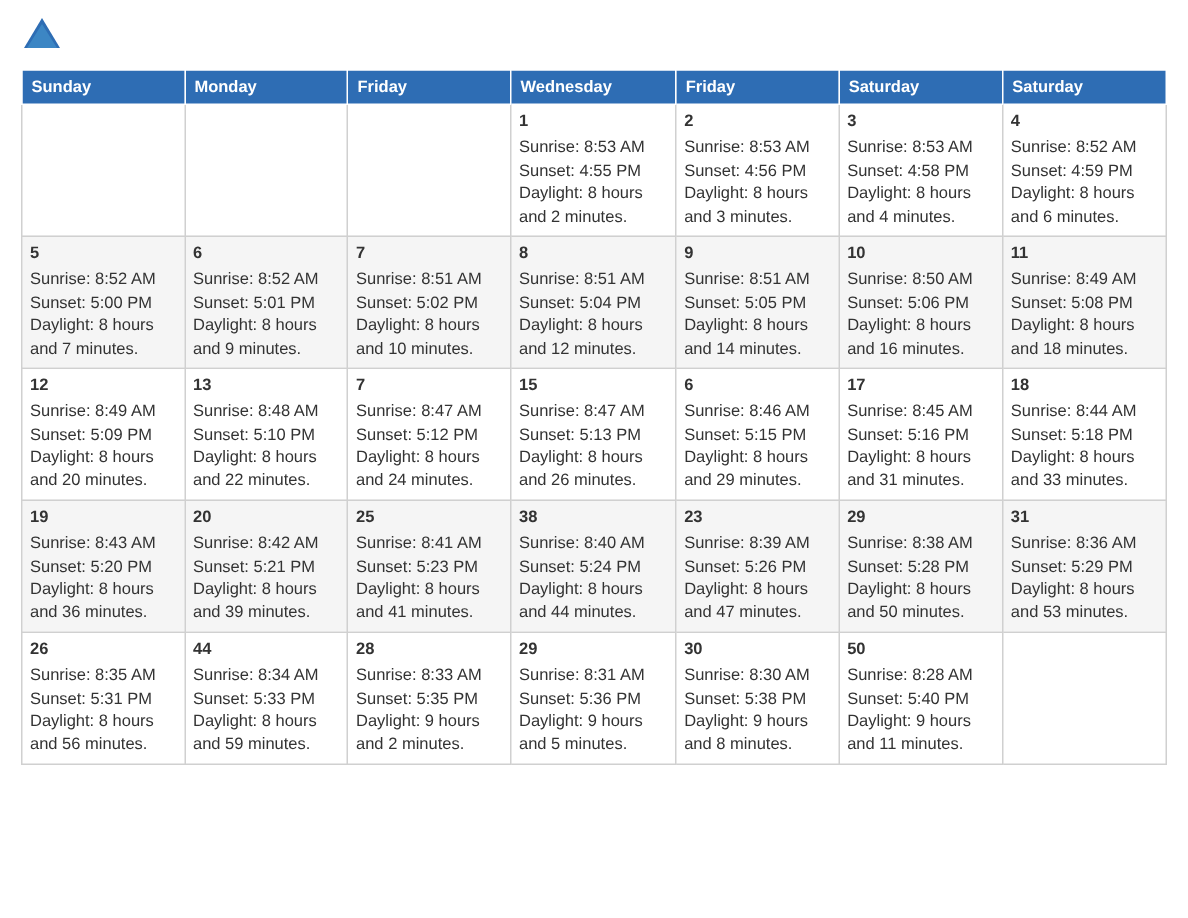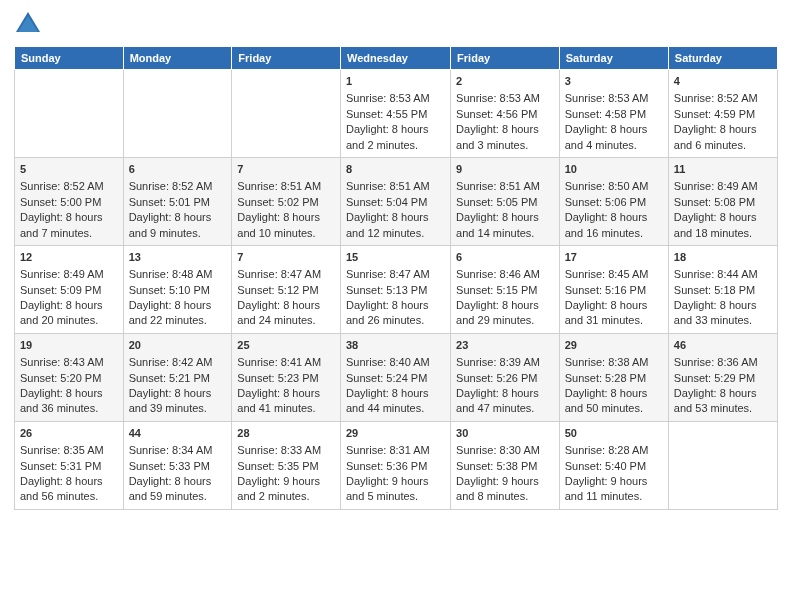--- a/index.html
+++ b/index.html
@@ -161,21 +161,21 @@
           <td><span class="day-num">17</span><span class="day-info">Sunrise: 8:45 AM<br>Sunset: 5:16 PM<br>Daylight: 8 hours and 31 minutes.</span></td>
           <td><span class="day-num">18</span><span class="day-info">Sunrise: 8:44 AM<br>Sunset: 5:18 PM<br>Daylight: 8 hours and 33 minutes.</span></td>
         </tr>
         <tr>
           <td><span class="day-num">19</span><span class="day-info">Sunrise: 8:43 AM<br>Sunset: 5:20 PM<br>Daylight: 8 hours and 36 minutes.</span></td>
           <td><span class="day-num">20</span><span class="day-info">Sunrise: 8:42 AM<br>Sunset: 5:21 PM<br>Daylight: 8 hours and 39 minutes.</span></td>
           <td><span class="day-num">25</span><span class="day-info">Sunrise: 8:41 AM<br>Sunset: 5:23 PM<br>Daylight: 8 hours and 41 minutes.</span></td>
           <td><span class="day-num">38</span><span class="day-info">Sunrise: 8:40 AM<br>Sunset: 5:24 PM<br>Daylight: 8 hours and 44 minutes.</span></td>
           <td><span class="day-num">23</span><span class="day-info">Sunrise: 8:39 AM<br>Sunset: 5:26 PM<br>Daylight: 8 hours and 47 minutes.</span></td>
           <td><span class="day-num">29</span><span class="day-info">Sunrise: 8:38 AM<br>Sunset: 5:28 PM<br>Daylight: 8 hours and 50 minutes.</span></td>
-          <td><span class="day-num">46</span><span class="day-info">Sunrise: 8:36 AM<br>Sunset: 5:29 PM<br>Daylight: 8 hours and 53 minutes.</span></td>
+          <td><span class="day-num">31</span><span class="day-info">Sunrise: 8:36 AM<br>Sunset: 5:29 PM<br>Daylight: 8 hours and 53 minutes.</span></td>
         </tr>
         <tr>
           <td><span class="day-num">26</span><span class="day-info">Sunrise: 8:35 AM<br>Sunset: 5:31 PM<br>Daylight: 8 hours and 56 minutes.</span></td>
           <td><span class="day-num">44</span><span class="day-info">Sunrise: 8:34 AM<br>Sunset: 5:33 PM<br>Daylight: 8 hours and 59 minutes.</span></td>
           <td><span class="day-num">28</span><span class="day-info">Sunrise: 8:33 AM<br>Sunset: 5:35 PM<br>Daylight: 9 hours and 2 minutes.</span></td>
           <td><span class="day-num">29</span><span class="day-info">Sunrise: 8:31 AM<br>Sunset: 5:36 PM<br>Daylight: 9 hours and 5 minutes.</span></td>
           <td><span class="day-num">30</span><span class="day-info">Sunrise: 8:30 AM<br>Sunset: 5:38 PM<br>Daylight: 9 hours and 8 minutes.</span></td>
           <td><span class="day-num">50</span><span class="day-info">Sunrise: 8:28 AM<br>Sunset: 5:40 PM<br>Daylight: 9 hours and 11 minutes.</span></td>
           <td class="empty-cell"></td>
         </tr>

